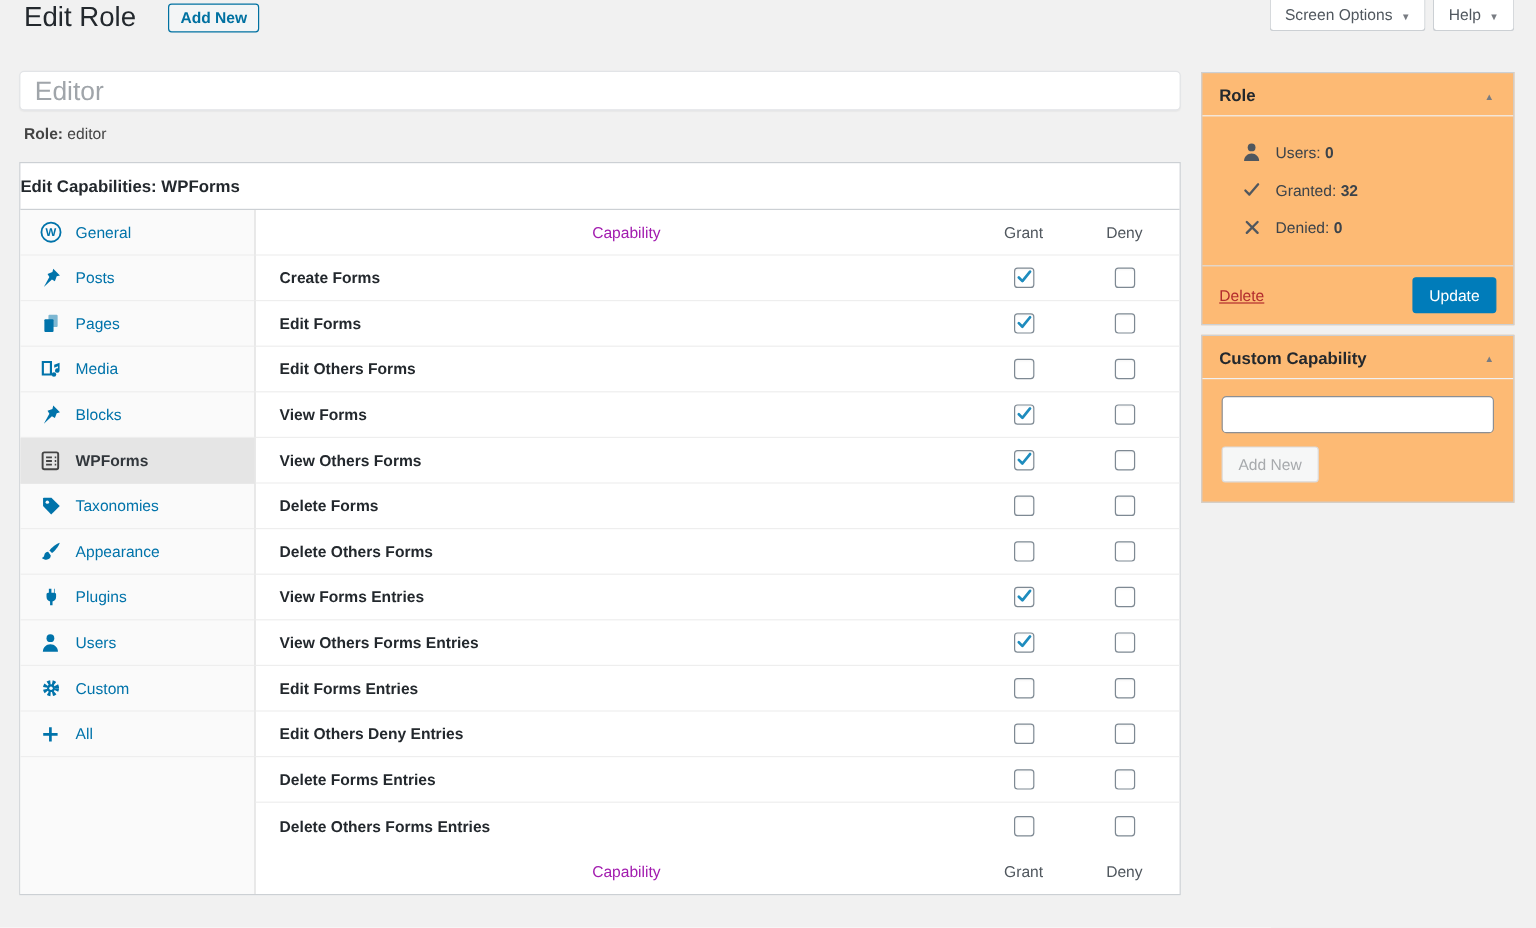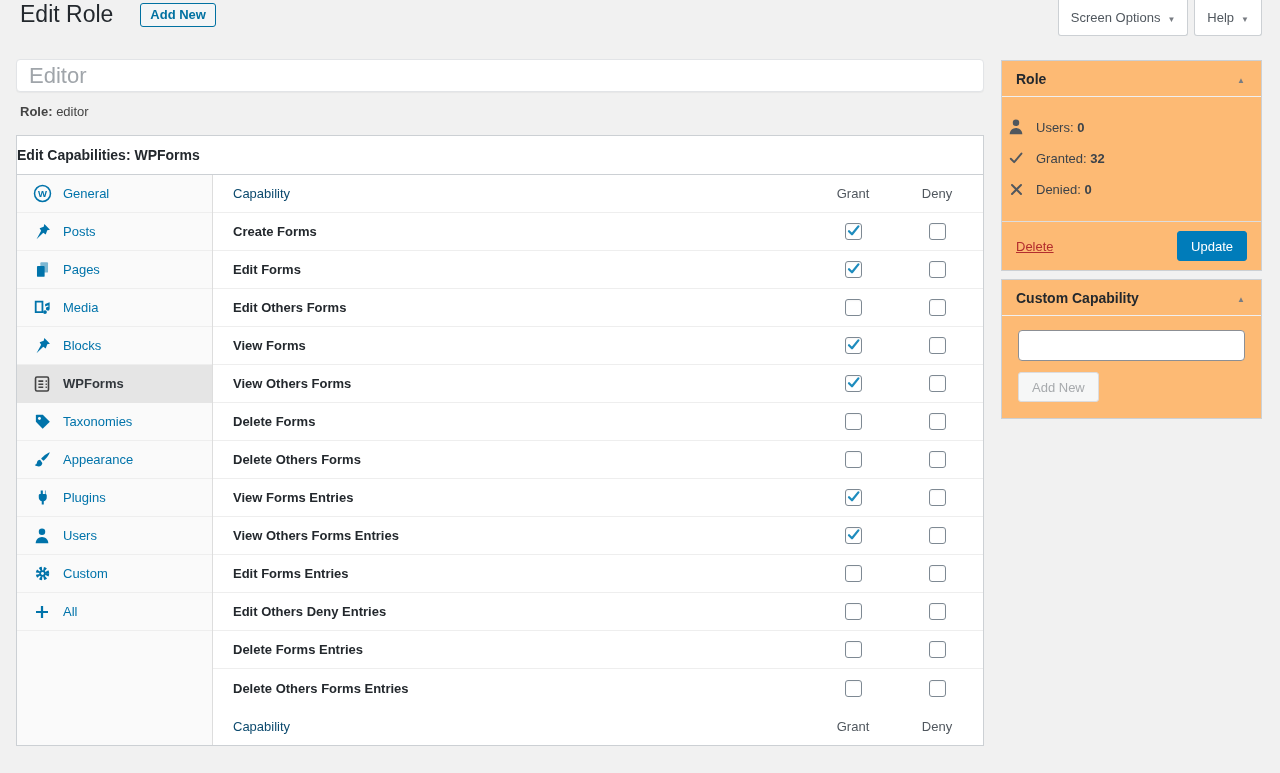--- a/index.html
+++ b/index.html
@@ -13,21 +13,21 @@
   }
   .icon { display: inline-flex; align-items: center; justify-content: center; }
   .icon svg { display: block; }
 
   
   .screen-meta { position: absolute; top: 0; right: 18px; display: flex; gap: 6px; }
   .meta-tab {
     background: #fff; border: 1px solid #ccd0d4; border-top: none;
     border-radius: 0 0 3px 3px; padding: 5px 12px 6px; color: #50575e;
     font-size: 13px; cursor: pointer; display: flex; align-items: center; gap: 7px;
-    height: 36px;
+    height: 26px;
   }
   .caret-down::after { content: "▼"; font-size: 8px; color: #787c82; }
 
   
   .title-row { position: absolute; top: 0; left: 20px; display: flex; align-items: center; gap: 27px; }
   .page-title { font-size: 23px; font-weight: 400; color: #23282d; line-height: 1.3; }
   .title-action {
     font-size: 13px; font-weight: 600; color: #0071a1; background: #f3f5f6;
     border: 1px solid #0071a1; border-radius: 3px; padding: 3px 9px 4px; cursor: pointer;
   }
@@ -59,21 +59,21 @@
   }
   .tab .icon { width: 20px; height: 20px; color: #0073aa; }
   .tab.selected { background: #e5e5e5; color: #32373c; font-weight: 600; border-bottom-color: #e5e5e5; }
   .tab.selected .icon { color: #444; }
   .tabs-filler { flex: 1; }
 
   .cap-table { flex: 1; display: flex; flex-direction: column; }
   .cap-row { height: 38px; display: flex; align-items: center; border-bottom: 1px solid #eee; }
   .cap-row:last-child { border-bottom: none; }
   .cell-name { flex: 1; padding-left: 20px; font-weight: 700; color: #23282d; font-size: 13px; }
-  .cap-row.head .cell-name, .cap-row.foot .cell-name { font-weight: 400; color: #0c4a6e; }
+  .cap-row.head .cell-name, .cap-row.foot .cell-name { font-weight: 400; color: #a21caf; text-align: center; }
   .cell-grant, .cell-deny { width: 84px; display: flex; justify-content: center; color: #50575e; }
   .cell-deny { margin-right: 4px; }
 
   .checkbox {
     width: 17px; height: 17px; border: 1px solid #7e8993; border-radius: 3px;
     background: #fff; cursor: pointer; display: inline-flex; align-items: center; justify-content: center;
     box-shadow: inset 0 1px 2px rgba(0,0,0,.04);
   }
   .checkbox svg { width: 15px; height: 15px; margin-top: -2px; }
 
@@ -82,21 +82,21 @@
   .postbox { background: #fdba74; border: 1px solid #ccd0d4; }
   .postbox + .postbox { margin-top: 8px; }
   .postbox-header {
     display: flex; justify-content: space-between; align-items: center;
     padding: 9px 14px; border-bottom: 1px solid #f0f0f1; height: 36px;
   }
   .postbox-title { font-size: 14px; font-weight: 600; color: #23282d; }
   .toggle { cursor: pointer; padding: 0 2px; }
   .toggle::after { content: "▲"; font-size: 8px; color: #787c82; }
 
-  .role-stats { padding: 8px 5px 10px; }
+  .role-stats { padding: 8px 32px 10px; }
   .stat-line { display: flex; align-items: center; gap: 11px; margin: 13px 0; color: #3c434a; }
   .stat-line .icon { width: 18px; height: 18px; color: #50575e; }
   .stat-value { font-weight: 700; }
 
   .role-footer {
     border-top: 1px solid #ddd; padding: 9px 14px; display: flex;
     justify-content: space-between; align-items: center;
   }
   .delete-link { color: #b32d2e; text-decoration: underline; cursor: pointer; font-size: 13px; }
   .update-btn {

